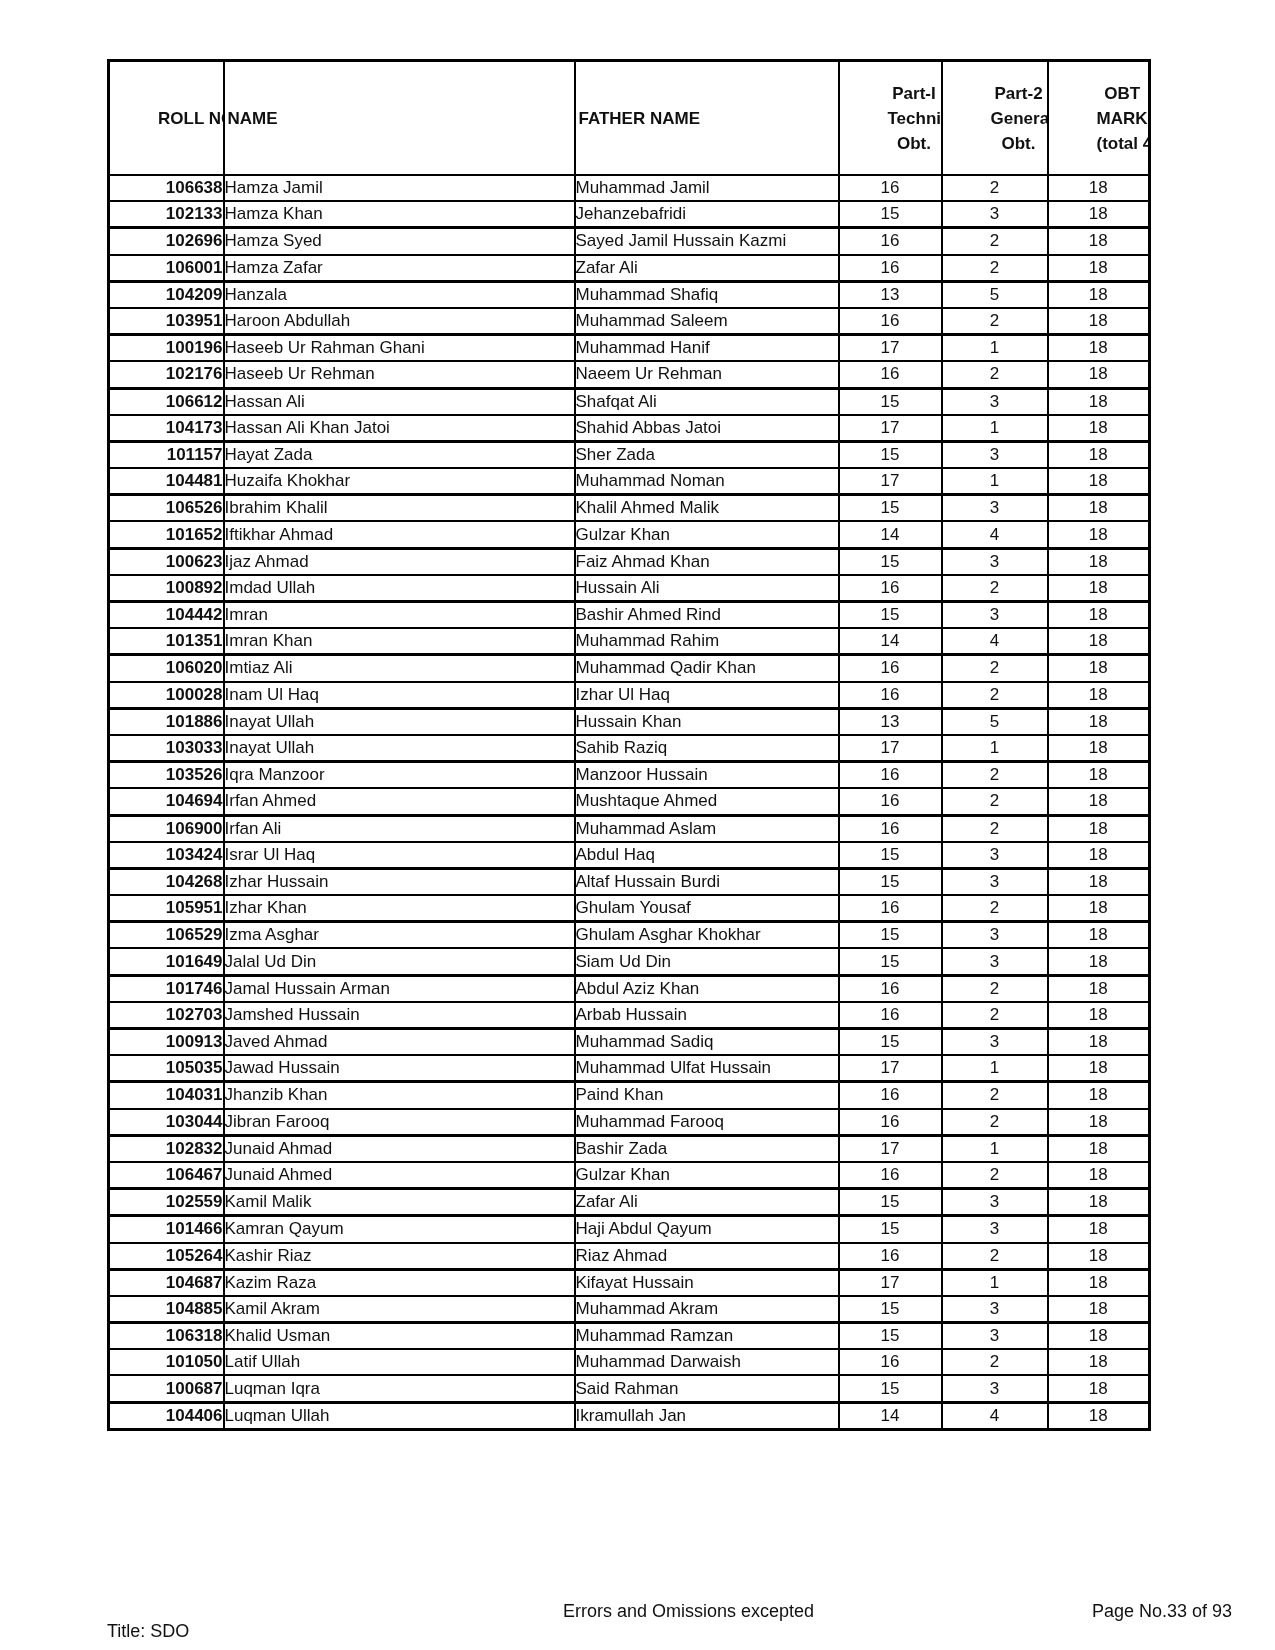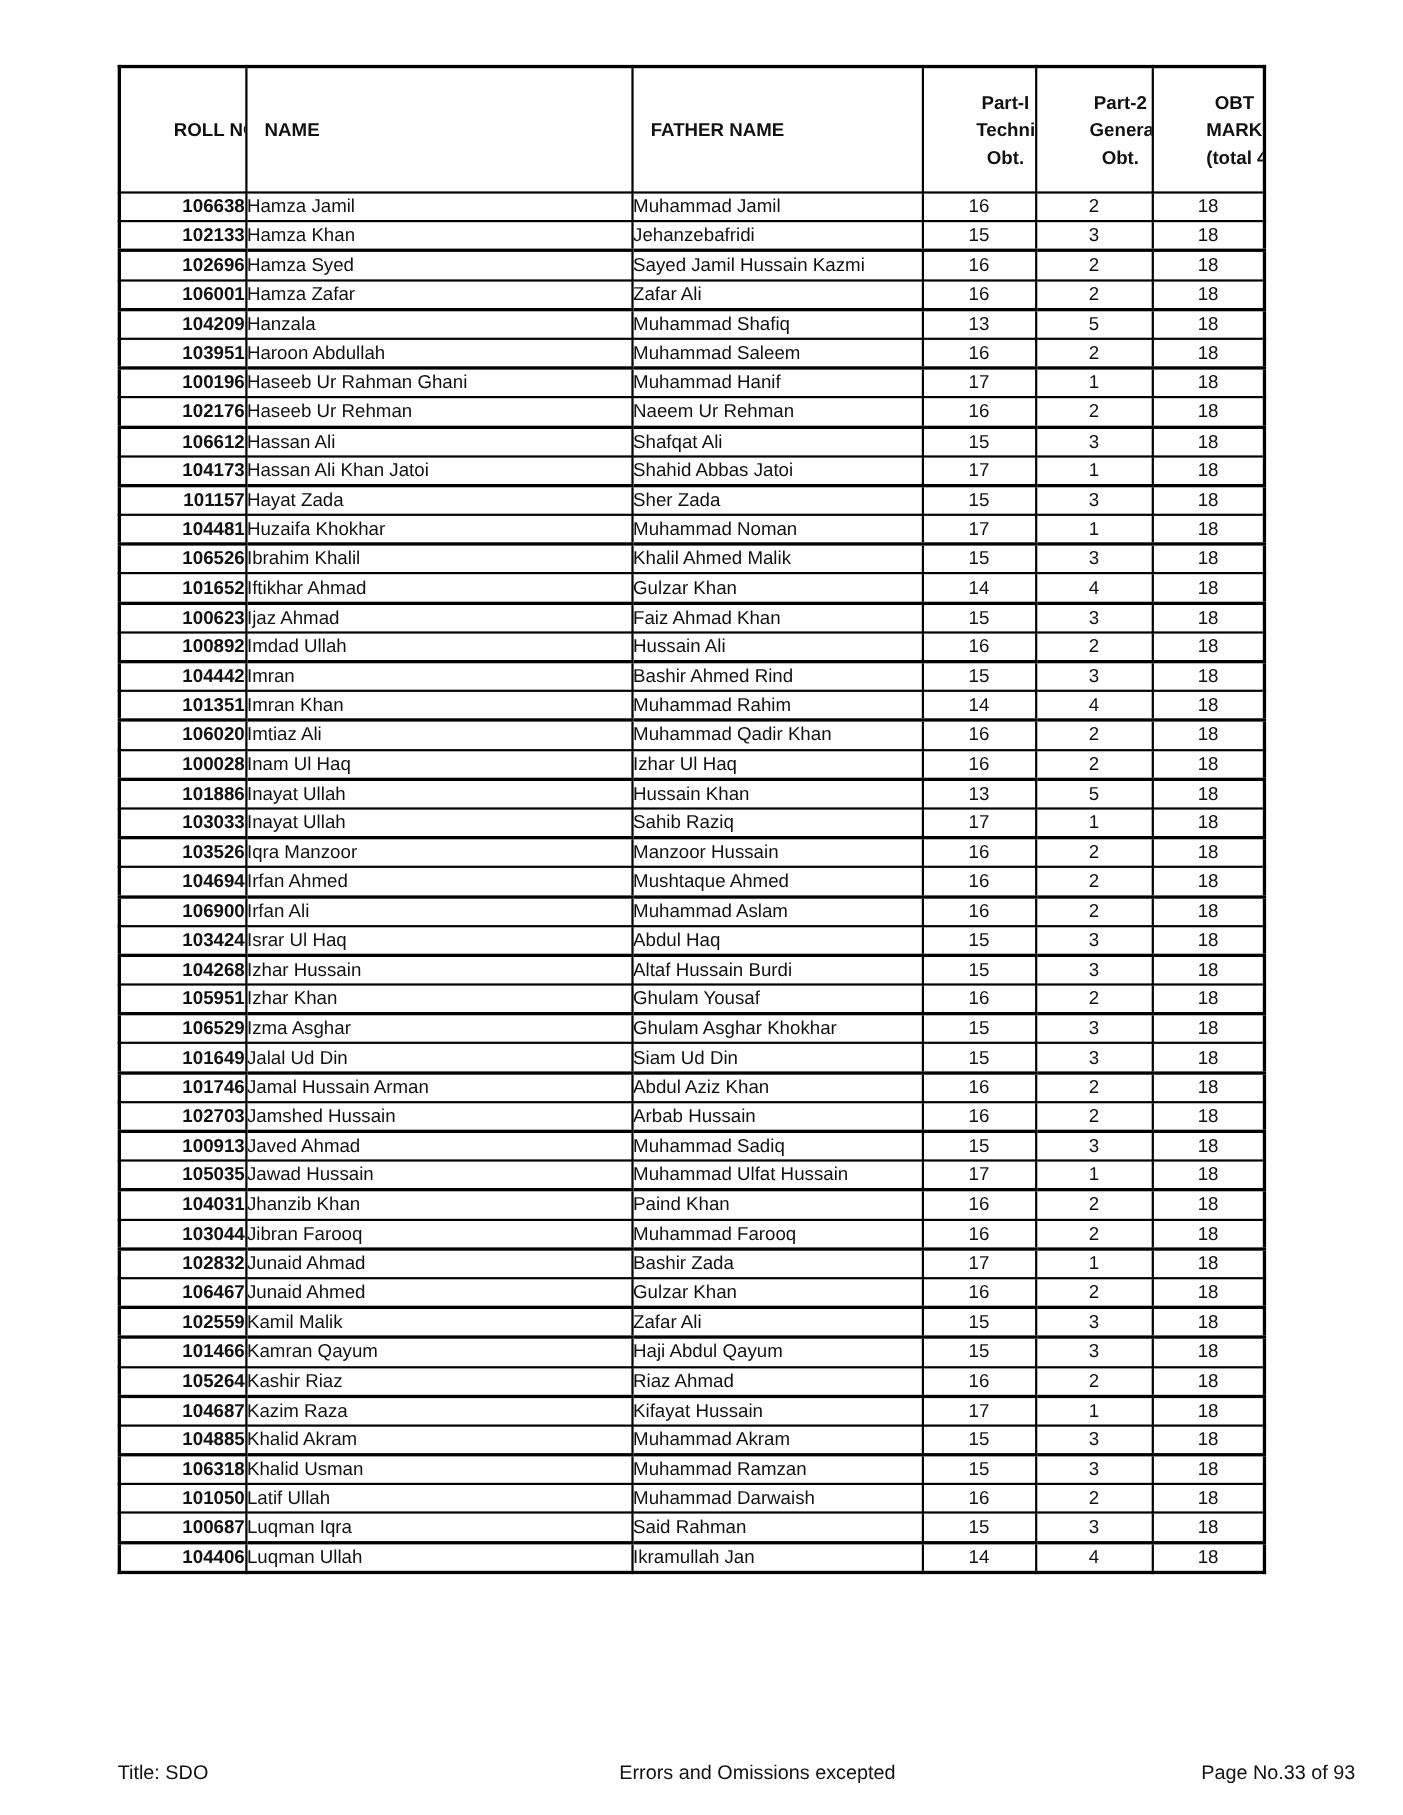--- a/index.html
+++ b/index.html
@@ -20,28 +20,28 @@
   }
   table.results thead th {
     height: 112px;
     font-weight: bold;
     font-size: 17px;
     line-height: 25px;
     text-align: center;
     vertical-align: middle;
     padding-left: 48px;
   }
-  table.results thead th.left { text-align: left; padding-left: 16px; }
+  table.results thead th.left { text-align: left; padding-left: 3px; }
   table.results tbody td { height: 24.2px; font-size: 17px; line-height: 24px; }
   td.roll { font-weight: bold; text-align: right; }
   td.txt { text-align: left; padding-left: 3px; }
   td.num { text-align: center; }
   table.results tr.row-thick td { border-bottom-width: 3px; }
   .footer { position: absolute; top: 1601px; font-size: 18px; }
-  .footer.left { left: 107px; }
+  .footer.left { left: 107px; margin-top: 20px; }
   .footer.center { left: 563px; }
   .footer.right { left: 1092px; }
 </style>
 </head>
 <body>
 
 <div class="page">
   <table class="results">
     <colgroup>
       <col style="width:115px">
@@ -405,21 +405,21 @@
         <tr>
           <td class="roll">104687</td>
           <td class="txt">Kazim Raza</td>
           <td class="txt">Kifayat Hussain</td>
           <td class="num">17</td>
           <td class="num">1</td>
           <td class="num">18</td>
         </tr>
         <tr class="row-thick">
           <td class="roll">104885</td>
-          <td class="txt">Khalid Akram</td>
+          <td class="txt">Kamil Akram</td>
           <td class="txt">Muhammad Akram</td>
           <td class="num">15</td>
           <td class="num">3</td>
           <td class="num">18</td>
         </tr>
         <tr>
           <td class="roll">106318</td>
           <td class="txt">Khalid Usman</td>
           <td class="txt">Muhammad Ramzan</td>
           <td class="num">15</td>

